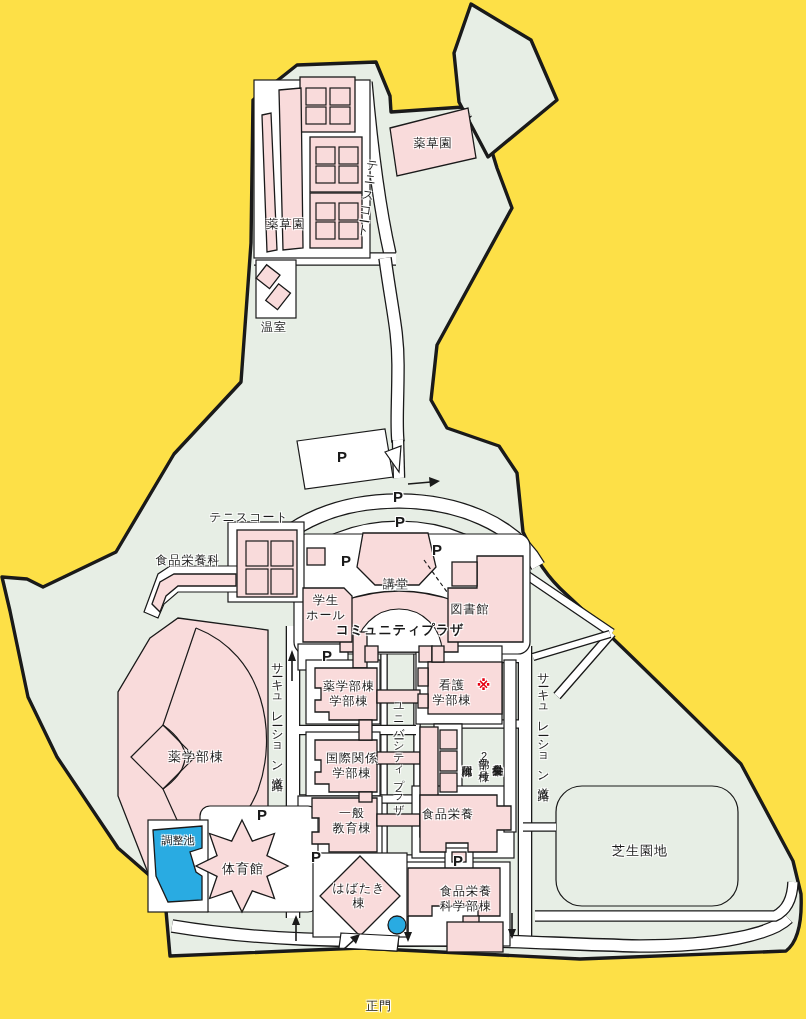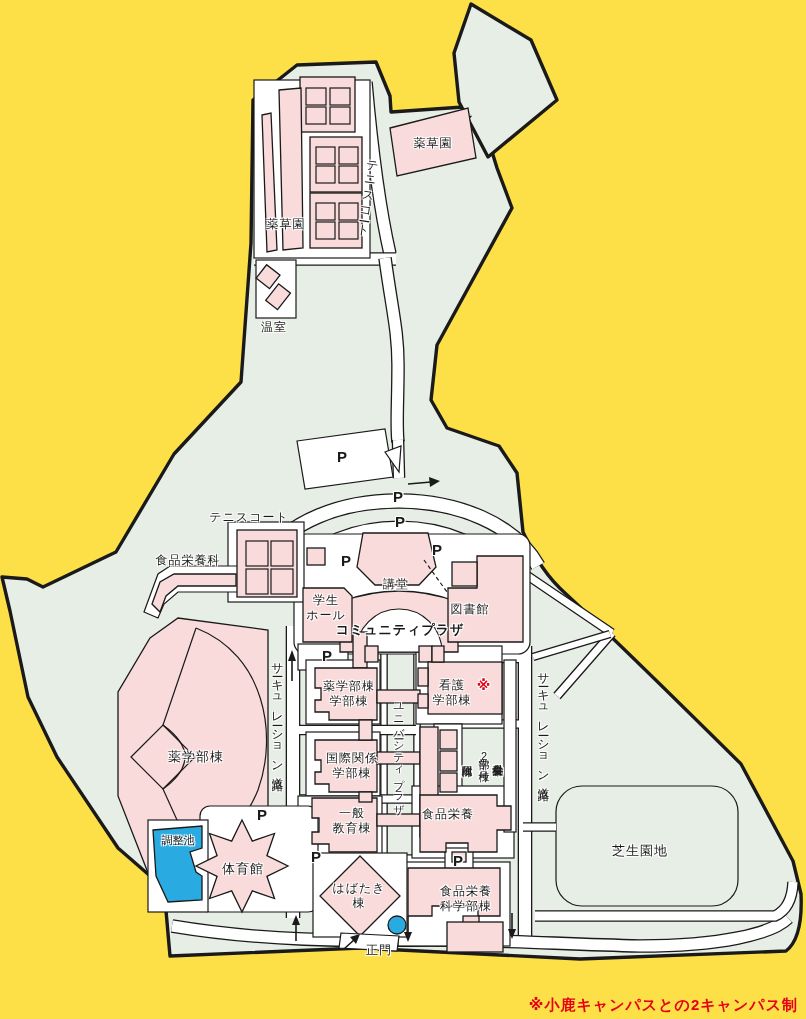--- a/index.html
+++ b/index.html
@@ -247,16 +247,15 @@
   <div class="lb" style="left:352px;top:821px">一般
 教育棟</div>
   <div class="lb" style="left:448px;top:814px">食品栄養</div>
   <div class="lb big" style="left:640px;top:851px">芝生園地</div>
   <div class="lb sm" style="left:178px;top:841px">調整池</div>
   <div class="lb big" style="left:243px;top:869px">体育館</div>
   <div class="lb" style="left:359px;top:896px">はばたき
 棟</div>
   <div class="lb" style="left:466px;top:899px">食品栄養
 科学部棟</div>
-  <div class="lb" style="left:379px;top:950px">正門</div>
-
-  <div class="lb note red" style="left:auto;right:8px;top:996px">※小鹿キャンパスとの2キャンパス制</div>
+  <div class="lb" style="left:379px;top:1006px">正門</div>
+
 </div>
 
 </body></html>

